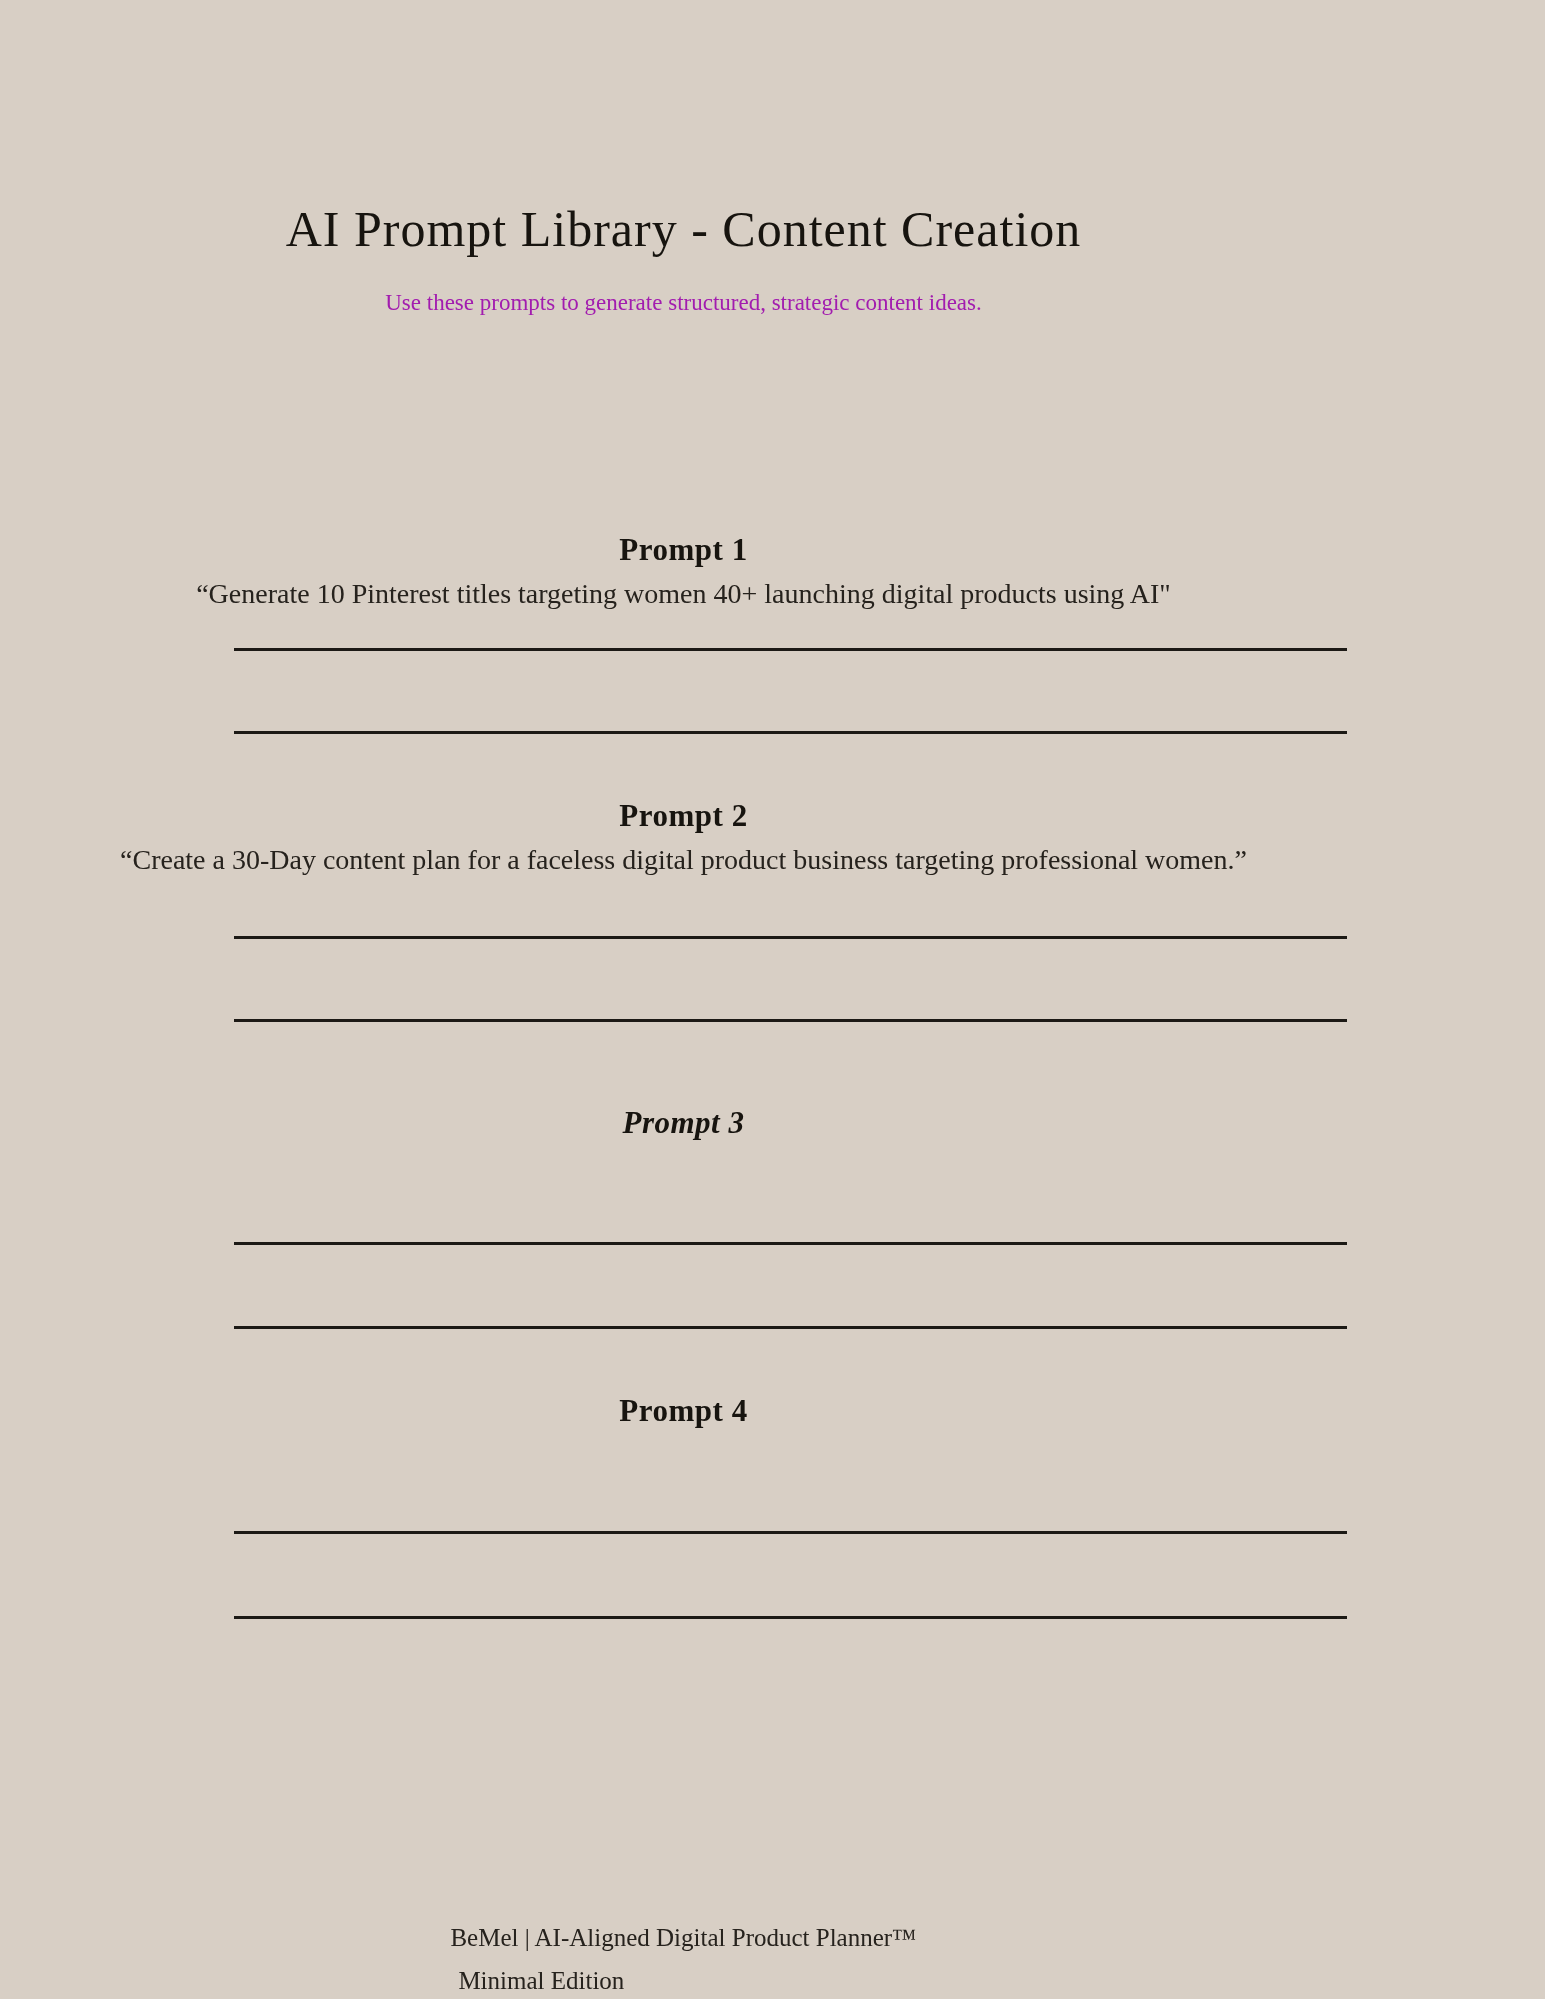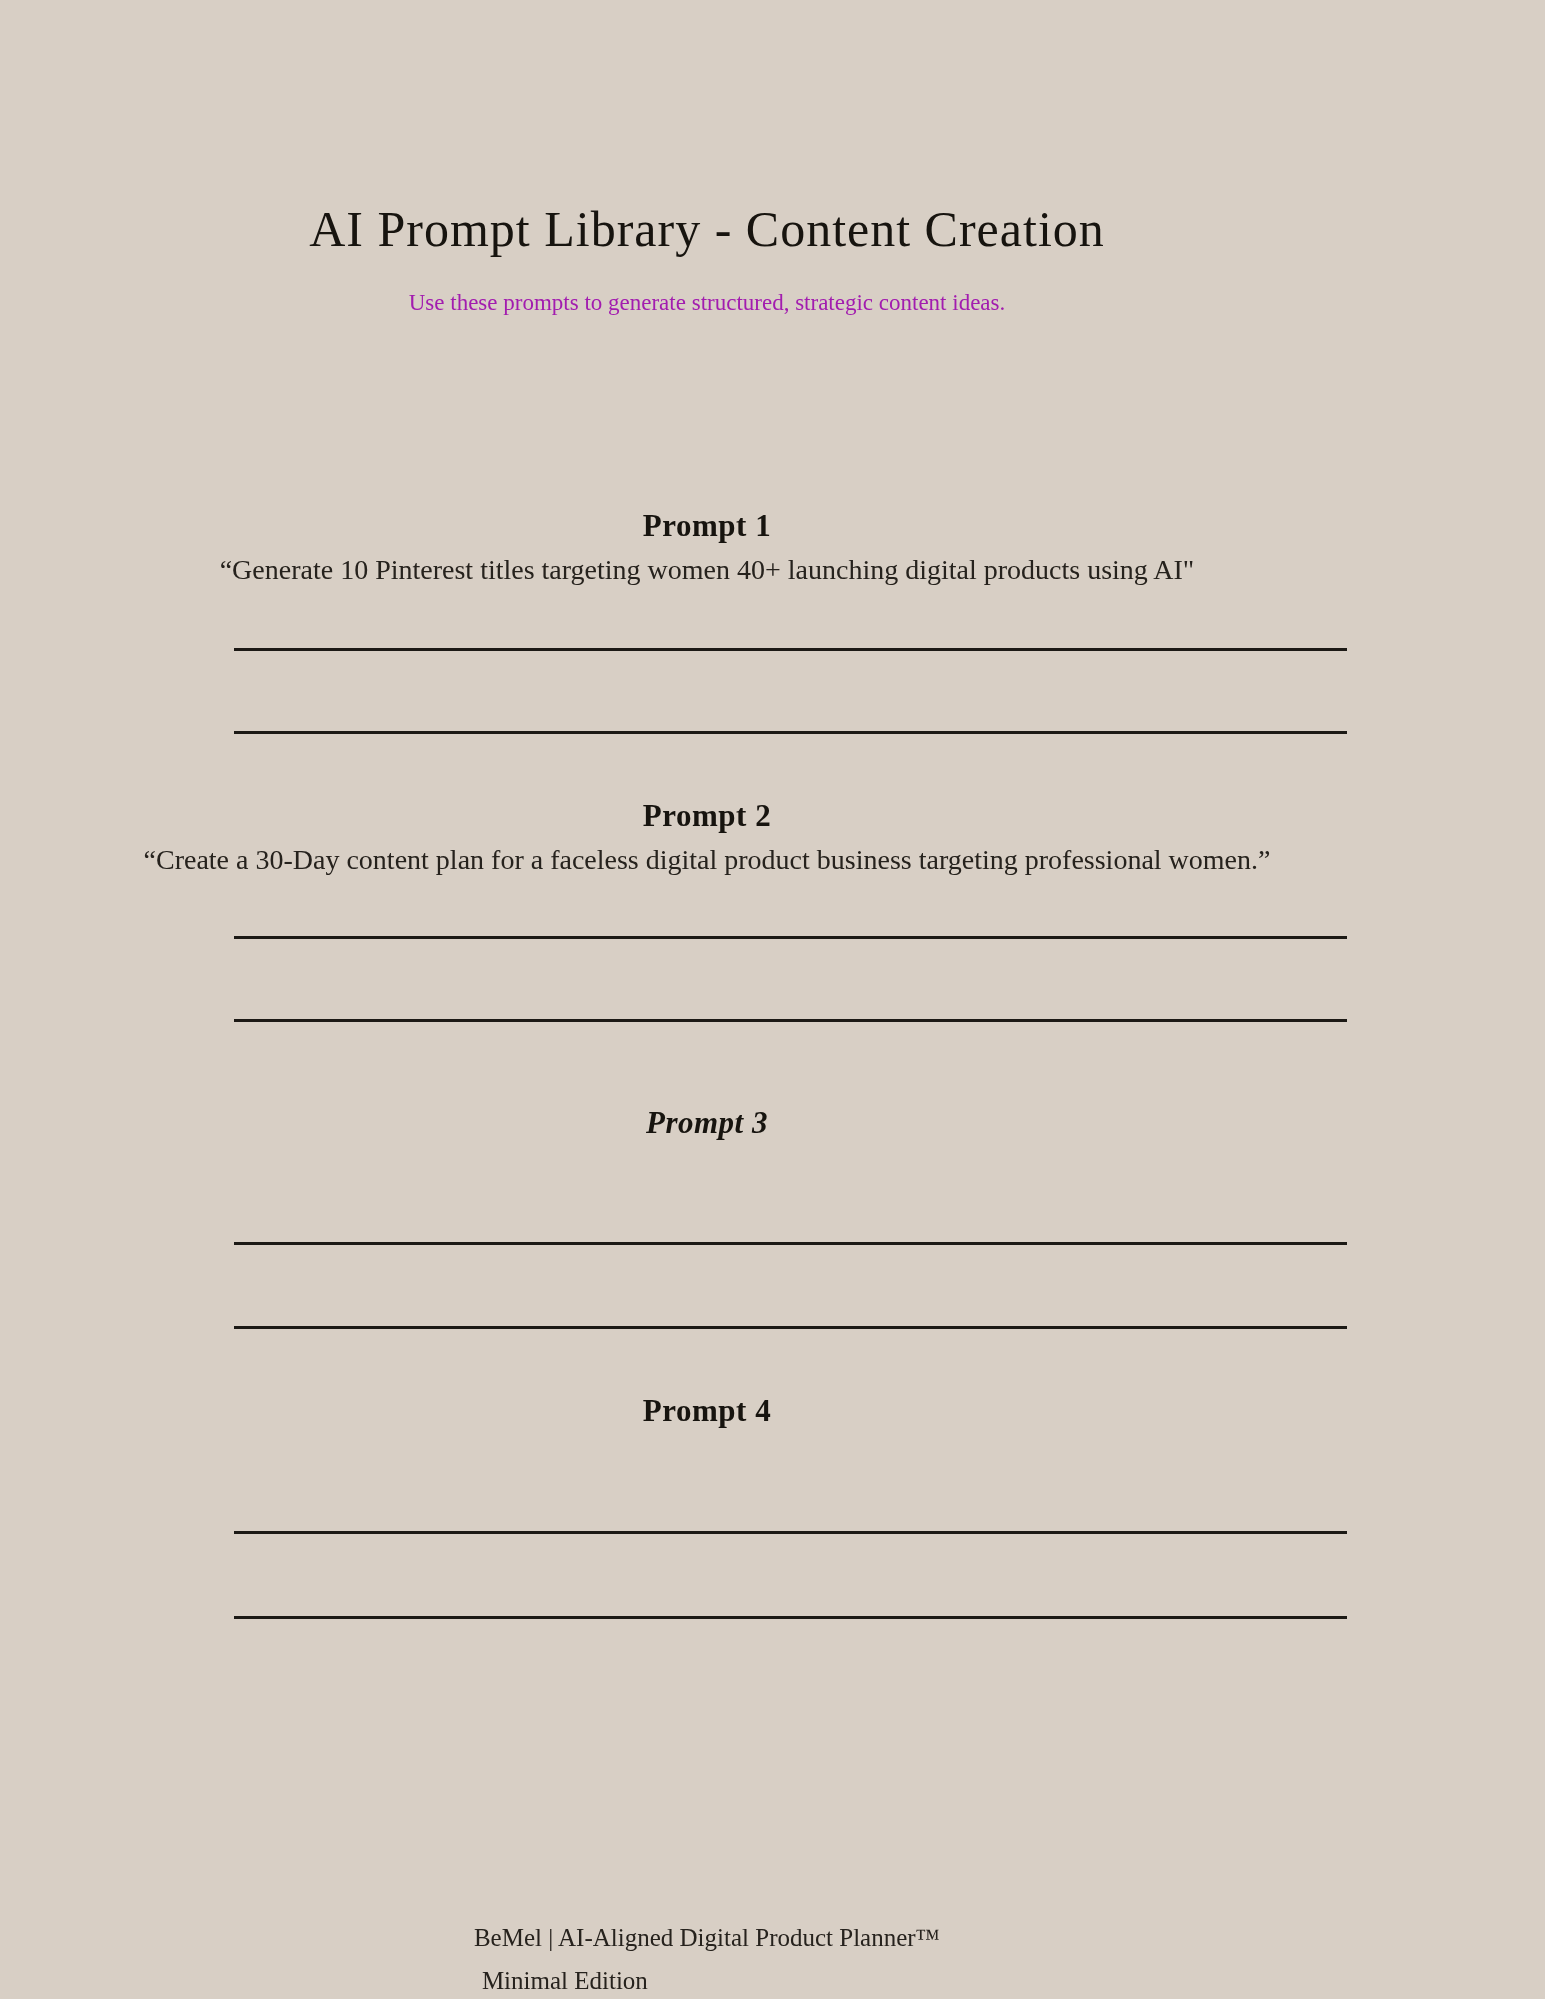--- a/index.html
+++ b/index.html
@@ -8,21 +8,20 @@
     background: #d8cfc5;
   }
   .page {
     position: relative;
     width: 1367px;
     height: 1999px;
     background: #d8cfc5;
     font-family: "Liberation Serif", serif;
     color: #211e1a;
     overflow: hidden;
-    padding-left: 47px;
   }
   .doc-title {
     position: absolute;
     top: 200px;
     left: 0;
     right: 0;
     text-align: center;
     font-size: 50px;
     font-weight: 400;
     letter-spacing: 1px;
@@ -39,21 +38,21 @@
     font-weight: 400;
     color: #a21caf;
     margin: 0;
   }
   .prompt-section {
     position: absolute;
     left: 0;
     right: 0;
     text-align: center;
   }
-  .section-1 { top: 508px; }
+  .section-1 { top: 532px; }
   .section-2 { top: 798px; }
   .section-3 { top: 1105px; font-style: italic; }
   .section-4 { top: 1393px; }
   .prompt-heading {
     font-size: 31px;
     font-weight: 700;
     margin: 0;
     color: #17140f;
     letter-spacing: 0.5px;
   }

